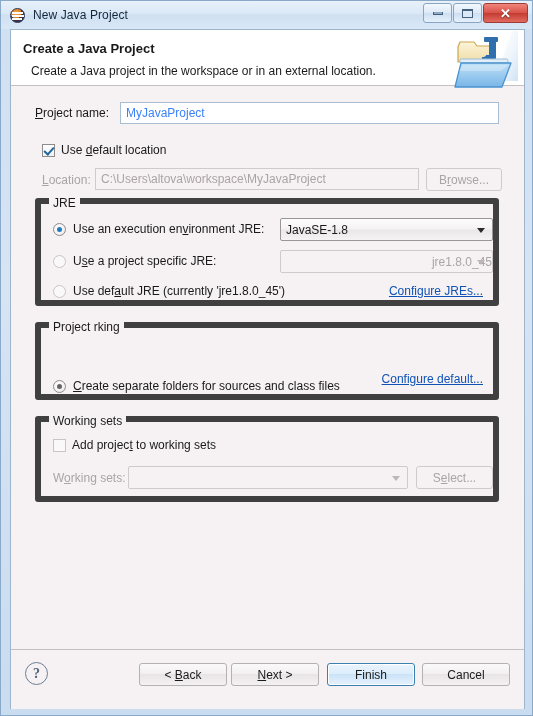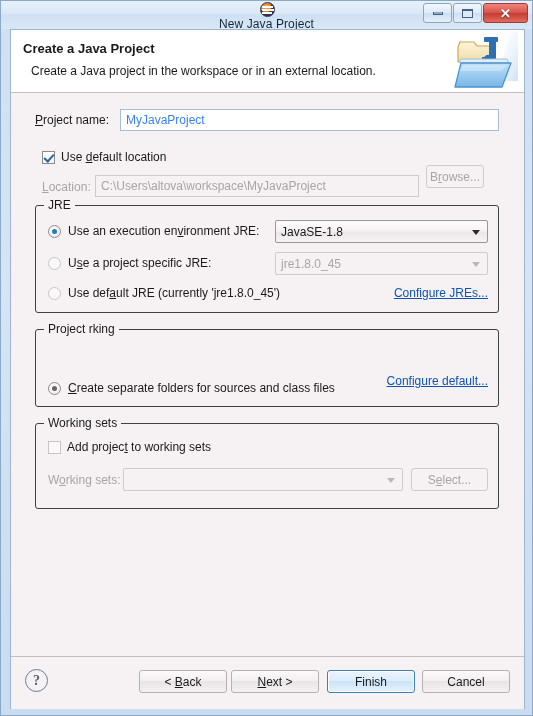--- a/index.html
+++ b/index.html
@@ -23,21 +23,20 @@
   }
 
   
   #titlebar {
     position: absolute;
     left: 0; top: 0;
     width: 531px; height: 28px;
     background: linear-gradient(to bottom, #e8f1fa 0%, #dae8f6 45%, #cfe0f2 50%, #d9e8f6 100%);
     display: flex;
     align-items: center;
-    flex-direction: column;
   }
   #title-icon {
     width: 16px; height: 16px;
     margin-left: 9px; margin-right: 7px;
     position: relative;
     flex: none;
   }
   .ecl-circle {
     position: absolute; left: 0; top: 1px;
     width: 15px; height: 15px; border-radius: 50%;
@@ -87,21 +86,21 @@
     width: 515px; height: 680px;
     background: #f6f1f3;
     border: 1px solid #9eb4ca;
     border-bottom: none;
     overflow: hidden;
   }
 
   
   #header {
     position: relative;
-    height: 63px;
+    height: 56px;
     background: #ffffff;
     border-bottom: 1px solid #c3c0c2;
   }
   #header-title {
     position: absolute; left: 12px; top: 11px;
     font-size: 13px; font-weight: bold; color: #1a1a1a;
   }
   #header-desc {
     position: absolute; left: 20px; top: 34px;
     font-size: 12px; color: #1a1a1a;
@@ -171,21 +170,21 @@
     width: 0; height: 0;
     border-left: 4px solid transparent;
     border-right: 4px solid transparent;
     border-top: 5px solid #2b2b2b;
   }
   .combo.disabled .arrow { border-top-color: #bbb6b8; }
 
   
   .group {
     position: absolute;
-    border: 1px solid #404040;
+    border: 6px solid #404040;
     border-radius: 3px;
   }
   .group > .grp-title {
     position: absolute; top: -8px; left: 8px;
     background: #f6f1f3;
     padding: 0 4px;
     font-size: 12px; color: #1a1a1a;
   }
 
   
@@ -317,41 +316,41 @@
 
       <div class="row" style="position:absolute; left:31px; top:57px; gap:6px;">
         <span class="check checked"></span>
         <span class="lbl">Use <u class="mn">d</u>efault location</span>
       </div>
 
       <span class="lbl dim" style="position:absolute; left:31px; top:87px;"><u class="mn">L</u>ocation:</span>
       <div class="textbox disabled" style="position:absolute; left:84px; top:82px; width:324px;">
         <span>C:\Users\altova\workspace\MyJavaProject</span>
       </div>
-      <div class="btn disabled" style="position:absolute; left:415px; top:72px; width:58px;">
+      <div class="btn disabled" style="position:absolute; left:415px; top:82px; width:76px;">
         <span>B<u class="mn">r</u>owse...</span>
       </div>
 
       <div class="group" style="left:24px; top:112px; width:464px; height:108px;">
         <span class="grp-title">JRE</span>
 
         <div class="row" style="position:absolute; left:12px; top:18px; gap:7px;">
           <span class="radio checked"></span>
           <span class="lbl">Use an execution en<u class="mn">v</u>ironment JRE:</span>
         </div>
         <div class="combo" style="position:absolute; left:239px; top:14px; width:213px;">
           <span>JavaSE-1.8</span>
           <span class="arrow"></span>
         </div>
 
         <div class="row" style="position:absolute; left:12px; top:50px; gap:7px;">
           <span class="radio off"></span>
           <span class="lbl">U<u class="mn">s</u>e a project specific JRE:</span>
         </div>
-        <div class="combo disabled" style="position:absolute; left:239px; top:46px; width:213px;">
+        <div class="combo disabled" style="position:absolute; left:239px; top:46px; width:213px;justify-content:flex-end;">
           <span>jre1.8.0_45</span>
           <span class="arrow"></span>
         </div>
 
         <div class="row" style="position:absolute; left:12px; top:80px; gap:7px;">
           <span class="radio off"></span>
           <span class="lbl">Use def<u class="mn">a</u>ult JRE (currently 'jre1.8.0_45')</span>
         </div>
         <span class="link" style="position:absolute; right:10px; top:80px;">Configure JREs...</span>
       </div>

